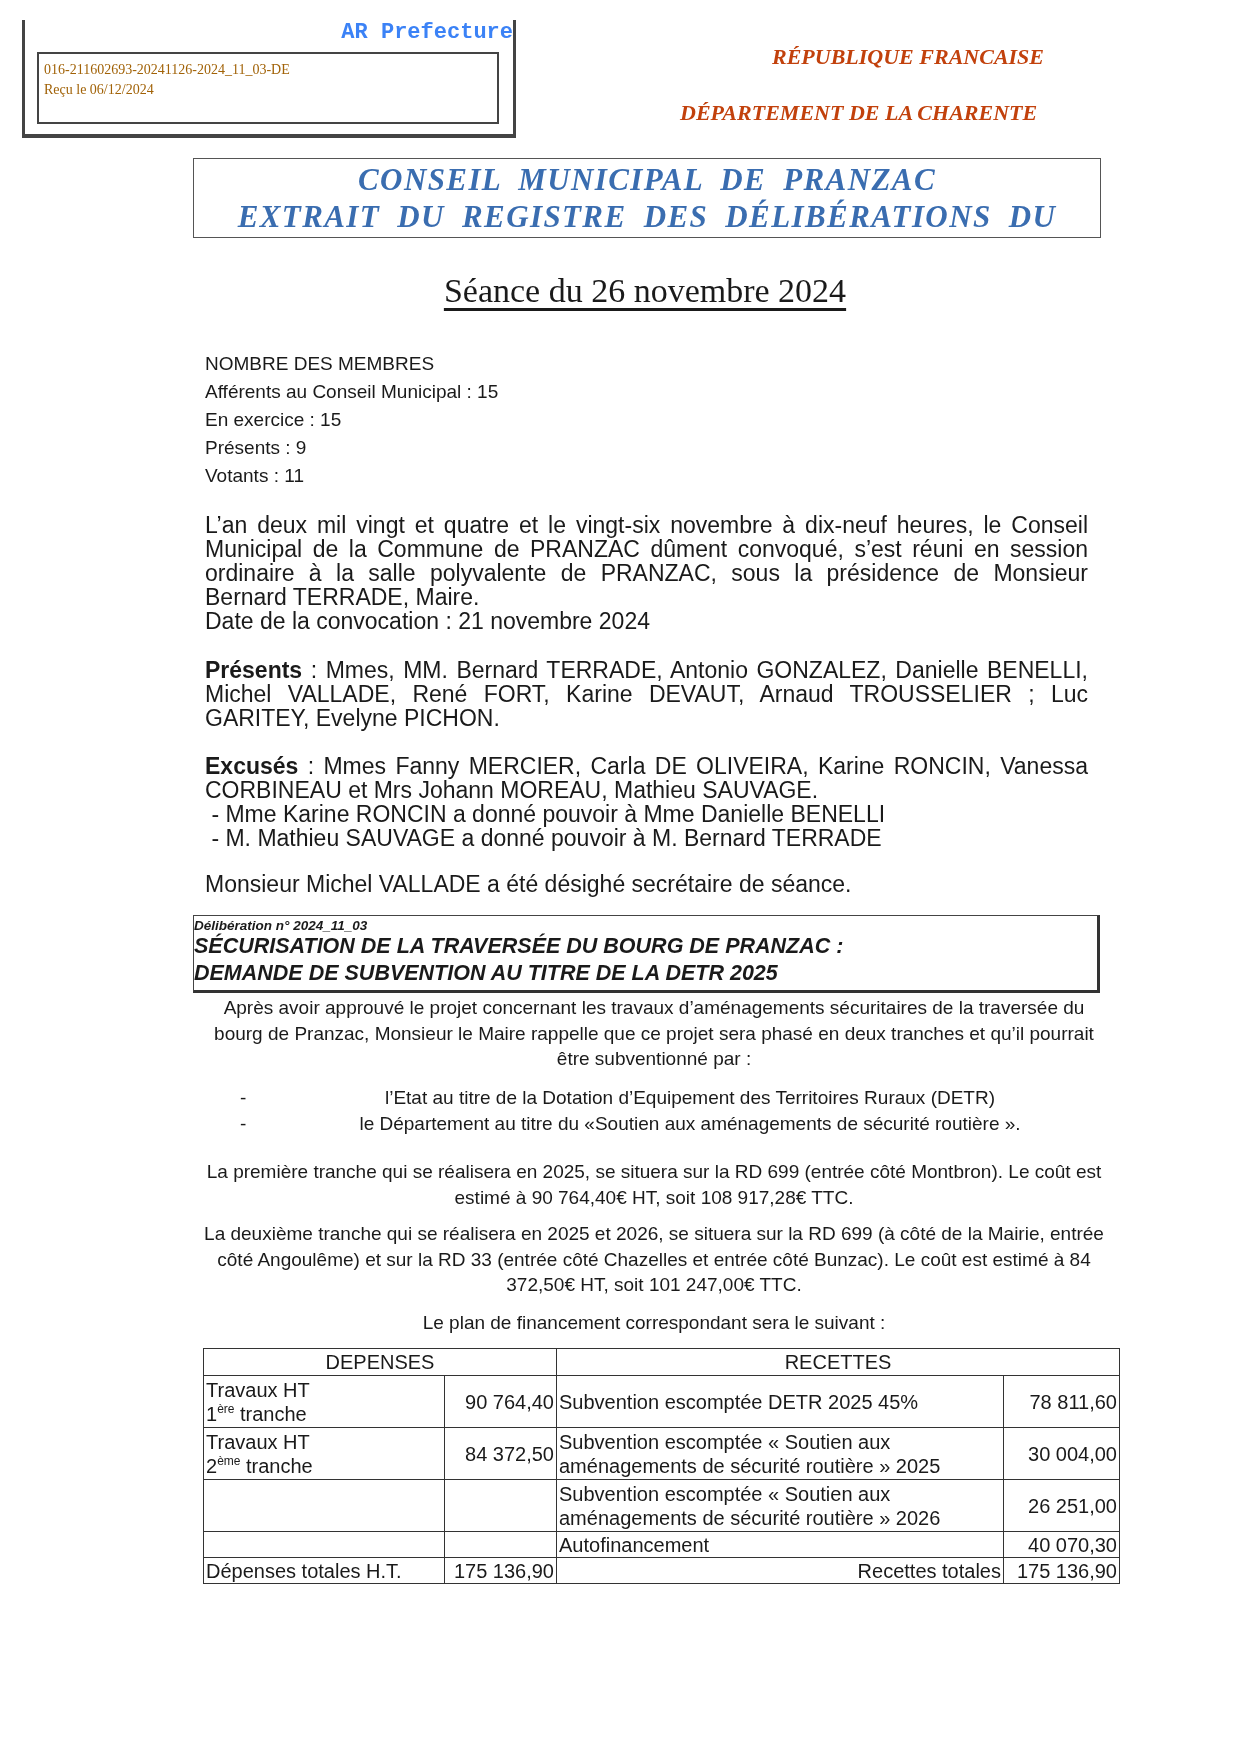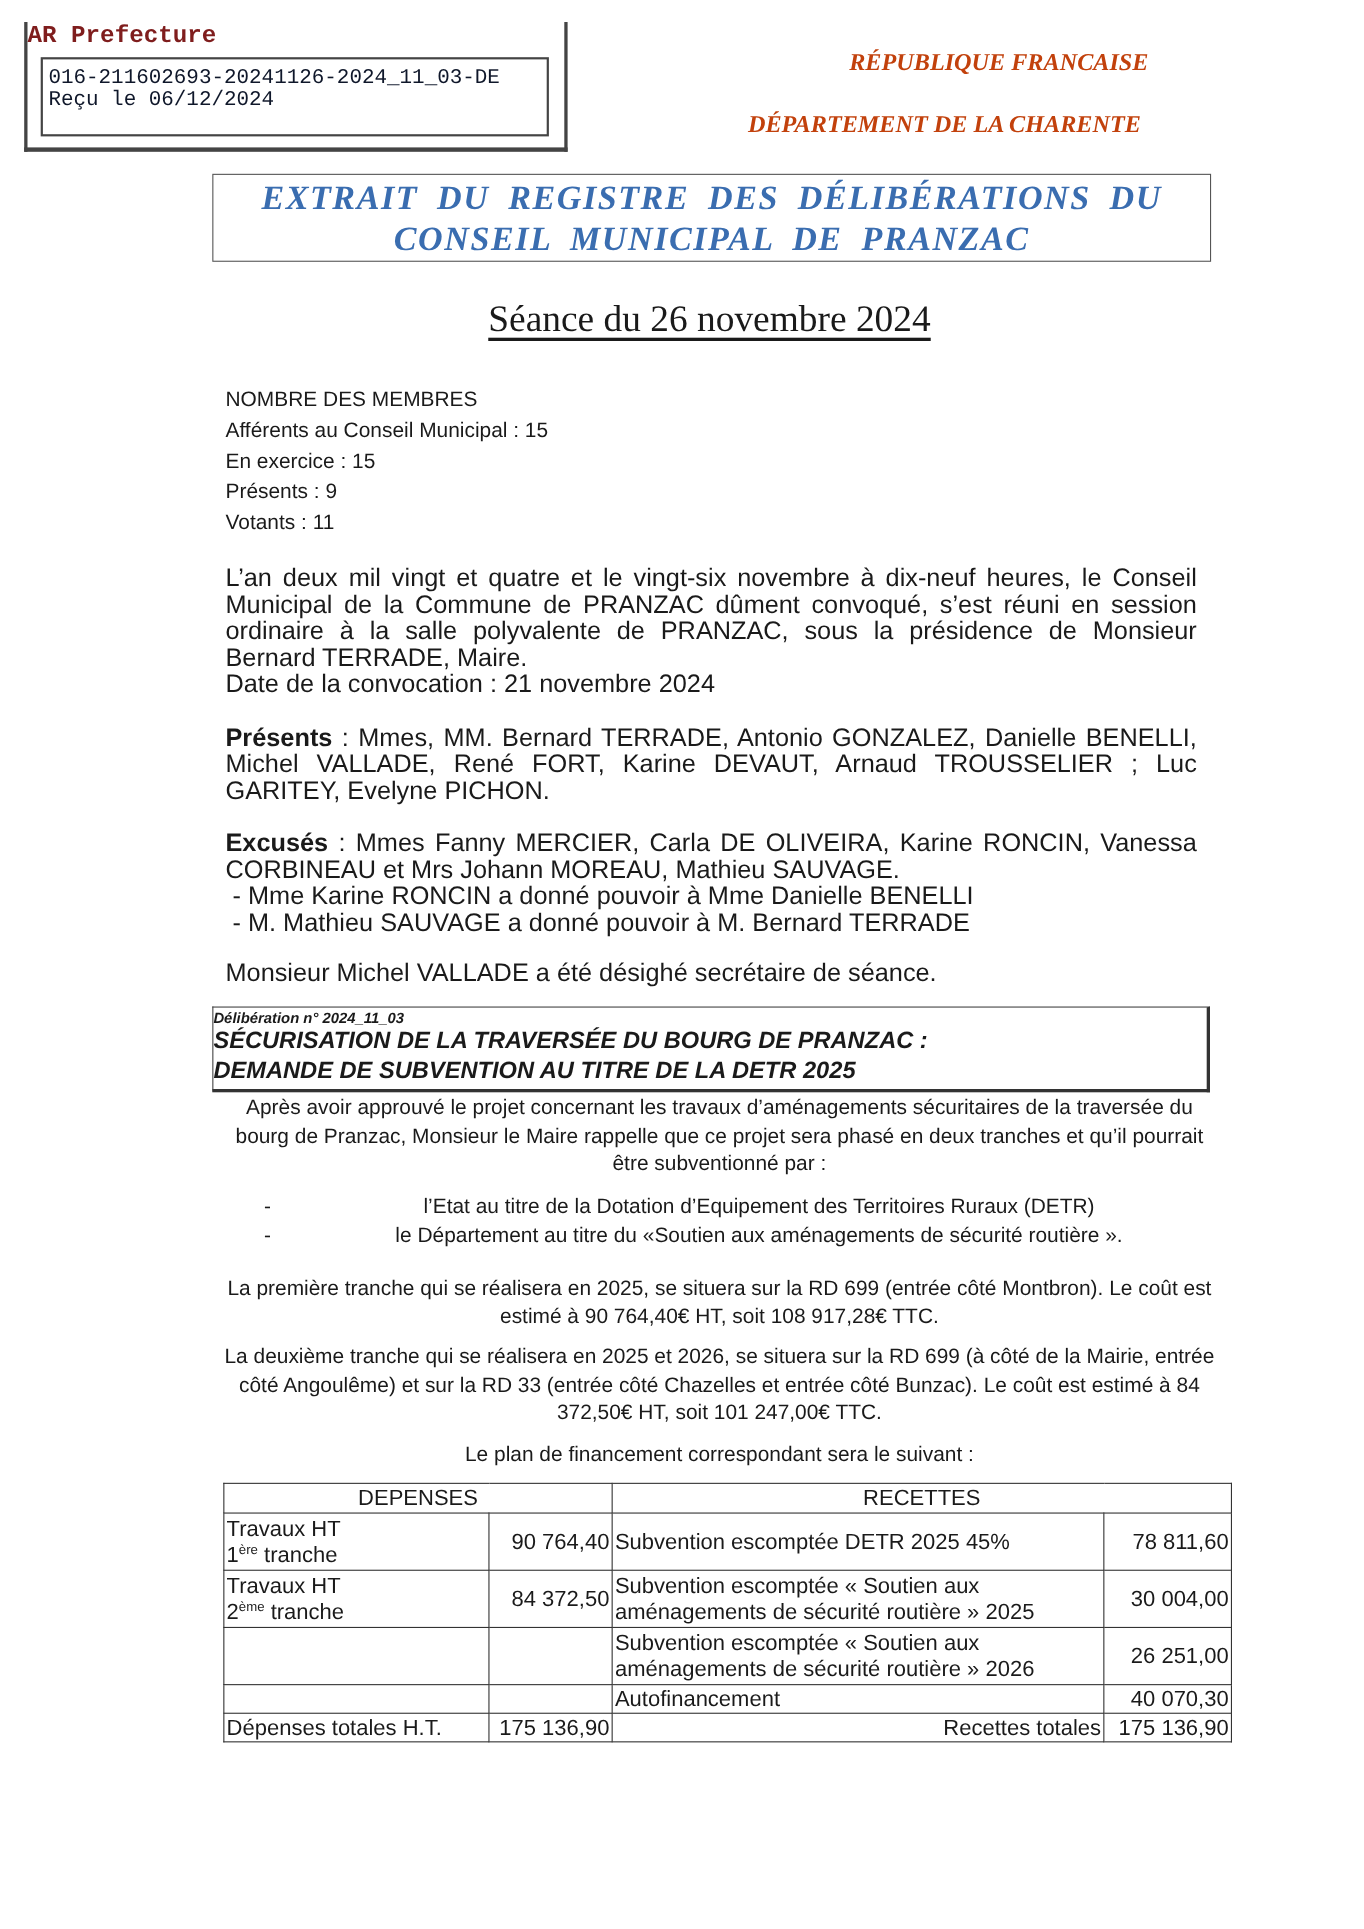--- a/index.html
+++ b/index.html
@@ -2,24 +2,24 @@
 <html><head>
 <meta charset="utf-8">
 <style>
   html, body { margin: 0; padding: 0; background: #ffffff; }
   body { width: 1240px; height: 1754px; position: relative; overflow: hidden; color: #1a1a1a; }
   .abs { position: absolute; }
 
   
   .stamp-outer { left: 22px; top: 20px; width: 488px; height: 114px;
     border-left: 3px solid #444; border-right: 3px solid #444; border-bottom: 4px solid #444; }
-  .stamp-title { left: 0; width: 100%; top: 0; text-align: left;
-    font-family: "Liberation Mono", "DejaVu Sans Mono", monospace; font-weight: bold; font-size: 22px; color: #7f1d1d; }
+  .stamp-title { left: 0; width: 100%; top: 0; text-align: right;
+    font-family: "Liberation Mono", "DejaVu Sans Mono", monospace; font-weight: bold; font-size: 22px; color: #3b82f6; }
   .stamp-inner { left: 12px; top: 32px; width: 458px; height: 68px; border: 2px solid #444; }
-  .stamp-line { font-family: Liberation Mono, monospace; font-size: 19px; color: #0f172a;
+  .stamp-line { font-family: Liberation Serif, serif; font-size: 14px; color: #a16207;
     margin-left: 5px; line-height: 20px; }
   .stamp-line:first-child { margin-top: 6px; }
 
   .rep { font-family: "Liberation Serif", "DejaVu Serif", serif; font-weight: bold; font-style: italic;
     font-size: 22px; color: #c2410c; }
 
   .title-box { left: 193px; top: 158px; width: 908px; height: 80px; border: 1.5px solid #555;
     text-align: center; font-family: "Liberation Serif", "DejaVu Serif", serif; font-style: italic; font-weight: bold;
     color: #3a6db0; font-size: 31px; letter-spacing: 1.4px; line-height: 37px; padding-top: 2px; box-sizing: border-box; }
   .title-box div { word-spacing: 8px; }
@@ -64,22 +64,22 @@
   <div class="abs stamp-inner">
     <div class="stamp-line">016-211602693-20241126-2024_11_03-DE</div>
     <div class="stamp-line">Reçu le 06/12/2024</div>
   </div>
 </div>
 
 <div class="abs rep" style="left:772px; top:44px;">RÉPUBLIQUE FRANCAISE</div>
 <div class="abs rep" style="left:680px; top:100px;">DÉPARTEMENT DE LA CHARENTE</div>
 
 <div class="abs title-box">
+  <div>CONSEIL MUNICIPAL DE PRANZAC</div>
   <div>EXTRAIT DU REGISTRE DES DÉLIBÉRATIONS DU</div>
-  <div>CONSEIL MUNICIPAL DE PRANZAC</div>
 </div>
 
 <div class="abs seance">Séance du 26 novembre 2024</div>
 
 <div class="abs members">
   <div>NOMBRE DES MEMBRES</div>
   <div>Afférents au Conseil Municipal : 15</div>
   <div>En exercice : 15</div>
   <div>Présents : 9</div>
   <div>Votants : 11</div>

